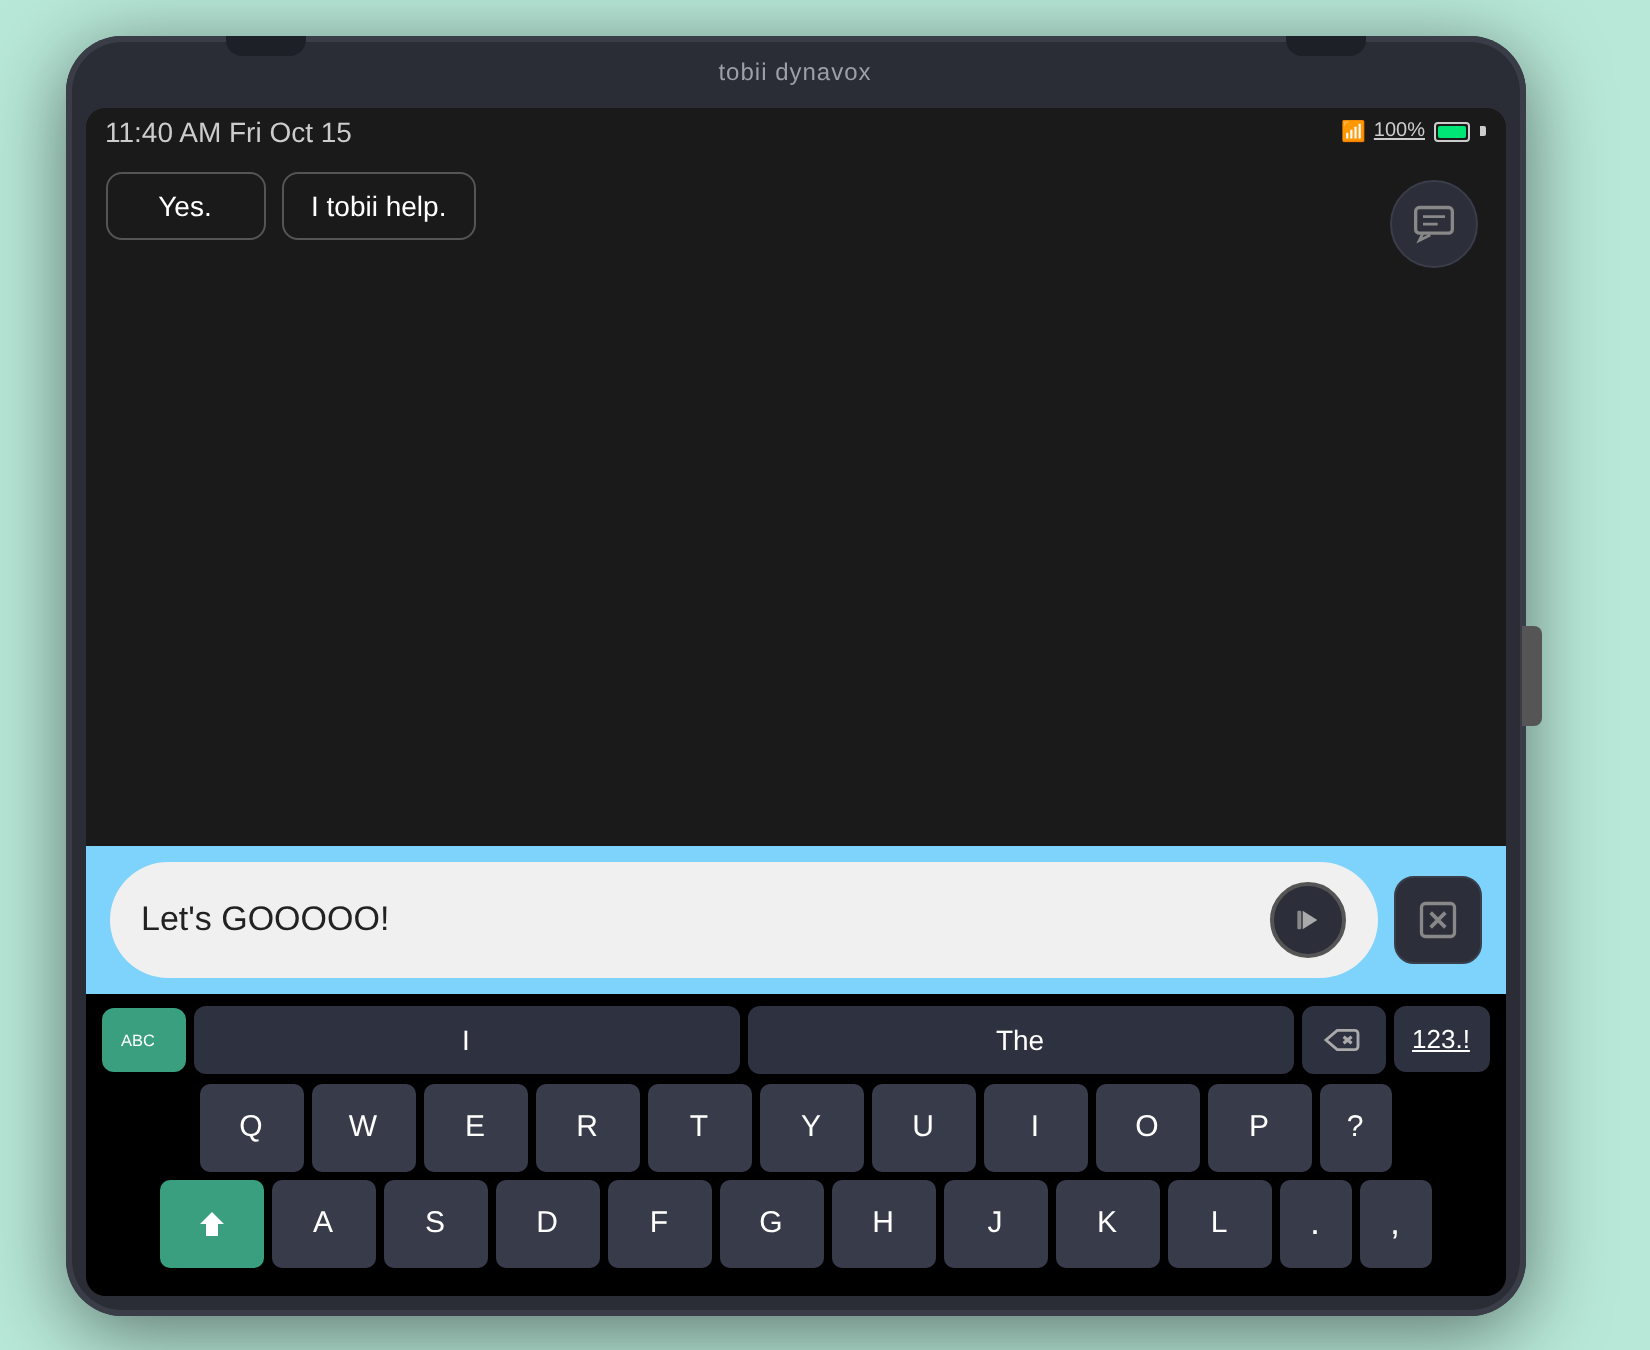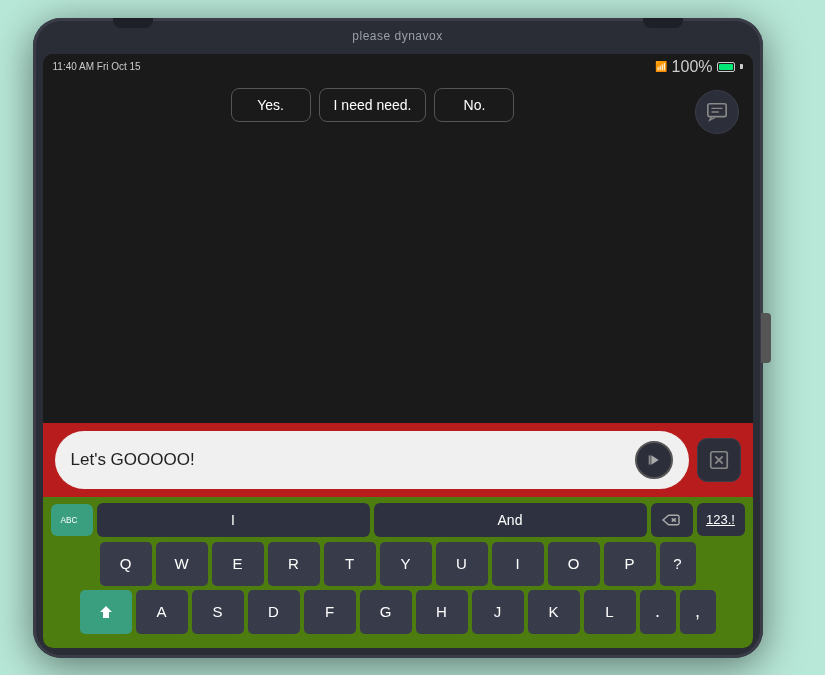--- a/index.html
+++ b/index.html
@@ -69,34 +69,35 @@
     .status-bar {
       background: #1a1a1a;
       padding: 4px 10px;
       display: flex;
       align-items: center;
       justify-content: space-between;
       flex-shrink: 0;
     }
     .status-time {
       color: #ccc;
-      font-size: 10px;
+      font-size: 14px;
     }
     .status-icons {
       display: flex;
       align-items: center;
       gap: 4px;
     }
     .wifi-icon, .battery-icon {
       color: #ccc;
       font-size: 10px;
     }
     .battery-percent {
       color: #ccc;
-      font-size: 16px;
+      font-size: 10px;
+      text-decoration: underline;
     }
     .battery-box {
       width: 18px;
       height: 10px;
       border: 1.5px solid #ccc;
       border-radius: 2px;
       position: relative;
       display: inline-flex;
       align-items: center;
       padding: 1px;
@@ -133,21 +134,20 @@
     }
 
     
     .phrases-area {
       flex: 1;
       padding: 8px 60px 8px 10px;
       display: flex;
       flex-direction: column;
       gap: 6px;
       position: relative;
-      align-items: center;
     }
 
     .phrase-row {
       display: flex;
       gap: 8px;
       align-items: flex-start;
     }
 
     .phrase-btn {
       background: transparent;
@@ -161,21 +161,21 @@
       text-align: center;
     }
 
     
     .input-area {
       padding: 8px 12px;
       display: flex;
       align-items: center;
       gap: 8px;
       flex-shrink: 0;
-      background: #b91c1c;
+      background: #7dd3fc;
     }
 
     .text-input-bar {
       flex: 1;
       background: #f0f0f0;
       border-radius: 30px;
       padding: 10px 16px;
       display: flex;
       align-items: center;
       justify-content: space-between;
@@ -209,21 +209,21 @@
       border: 1.5px solid #3a3d4a;
       display: flex;
       align-items: center;
       justify-content: center;
       cursor: pointer;
       flex-shrink: 0;
     }
 
     
     .keyboard-area {
-      background: #4d7c0f;
+      background: #000000;
       padding: 6px 8px 10px 8px;
       flex-shrink: 0;
     }
 
     
     .word-row {
       display: flex;
       gap: 4px;
       margin-bottom: 5px;
       align-items: center;
@@ -343,21 +343,21 @@
   </style>
 </head>
 <body>
 
 <div class="tablet-shell">
 
   <div class="side-button"></div>
 
   <div class="tablet-top-bar">
     <div class="notch-left"></div>
-    <span class="brand-label">please dynavox</span>
+    <span class="brand-label">tobii dynavox</span>
     <div class="notch-right"></div>
   </div>
 
   <div class="tablet-screen">
 
     <div class="status-bar">
       <span class="status-time">11:40 AM  Fri Oct 15</span>
       <div class="status-icons">
         <span class="wifi-icon">📶</span>
         <span class="battery-percent">100%</span>
@@ -373,22 +373,21 @@
         <rect x="2" y="3" width="20" height="14" rx="2" stroke="#888" stroke-width="1.8"></rect>
         <line x1="6" y1="8" x2="18" y2="8" stroke="#888" stroke-width="1.5"></line>
         <line x1="6" y1="12" x2="14" y2="12" stroke="#888" stroke-width="1.5"></line>
         <path d="M6 17 L4 21 L10 18" stroke="#888" stroke-width="1.5" fill="none"></path>
       </svg>
     </div>
 
     <div class="phrases-area">
       <div class="phrase-row">
         <button class="phrase-btn">Yes.</button>
-        <button class="phrase-btn">I need need.</button>
-        <button class="phrase-btn">No.</button>
+        <button class="phrase-btn">I tobii help.</button>
       </div>
     </div>
 
     <div class="input-area">
       <div class="text-input-bar">
         <span class="input-text">Let's GOOOOO!</span>
         <div class="play-btn">
           <svg width="16" height="16" viewBox="0 0 24 24" fill="none">
             <polygon points="8,5 19,12 8,19" fill="#aaa"></polygon>
             <rect x="4" y="5" width="3" height="14" rx="1" fill="#888"></rect>
@@ -406,21 +405,21 @@
 
     <div class="keyboard-area">
 
       <div class="word-row">
         <button class="abc-key">
           <svg width="18" height="14" viewBox="0 0 24 18" fill="none">
             <text x="2" y="13" fill="#fff" font-size="11" font-family="sans-serif">ABC</text>
           </svg>
         </button>
         <button class="word-key">I</button>
-        <button class="word-key">And</button>
+        <button class="word-key">The</button>
         <button class="backspace-key">
           <svg width="20" height="16" viewBox="0 0 24 20" fill="none">
             <path d="M9 4H20C21.1 4 22 4.9 22 6V14C22 15.1 21.1 16 20 16H9L2 10Z" stroke="#aaa" stroke-width="1.8" fill="none"></path>
             <line x1="13" y1="8" x2="18" y2="12" stroke="#aaa" stroke-width="2"></line>
             <line x1="18" y1="8" x2="13" y2="12" stroke="#aaa" stroke-width="2"></line>
           </svg>
         </button>
         <button class="nums-key">123.!</button>
       </div>
 

